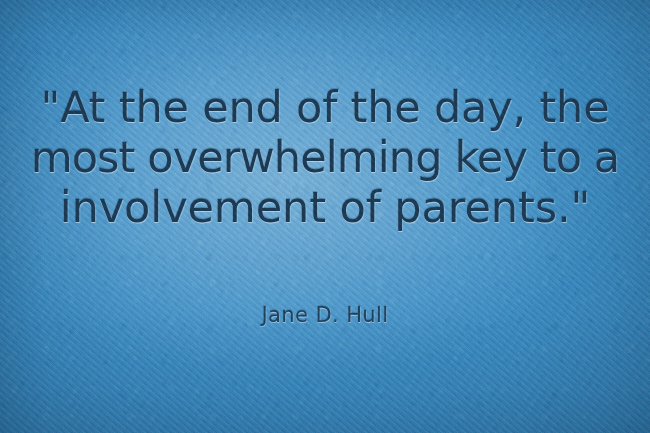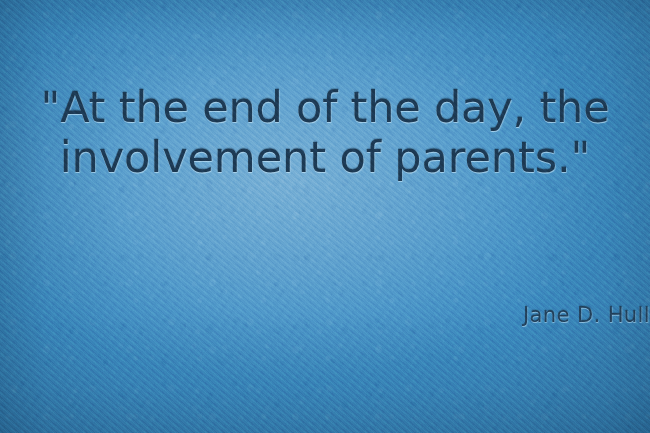--- a/index.html
+++ b/index.html
@@ -145,21 +145,21 @@
   .quote-line.l1 { font-size: 43px; letter-spacing: -0.2px; }
   .quote-line.l2 { font-size: 43px; letter-spacing: -0.9px; }
   .quote-line.l3 { font-size: 43px; letter-spacing: -0.5px; }
   .quote-line.l4 { font-size: 43px; letter-spacing: -0.1px; }
 
   .attribution {
     position: absolute;
     left: 0;
     right: 0;
     top: 303px;
-    text-align: right;
+    text-align: center;
     font-family: "DejaVu Sans", "Liberation Sans", sans-serif;
     font-weight: 400;
     font-size: 21px;
     letter-spacing: 0.4px;
     color: #22415c;
     white-space: pre;
     text-shadow:
       0 1px 0 rgba(185, 222, 244, 0.45),
       1px 1px 1px rgba(190, 226, 246, 0.30),
       0 -1px 1px rgba(12, 40, 64, 0.22);
@@ -186,20 +186,21 @@
 
 <div class="canvas">
 
   <div class="bg-glow"></div>
   <div class="bg-fibre"></div>
   <div class="bg-blotch"></div>
   <div class="bg-vignette"></div>
 
   <div class="quote-block">
     <span class="quote-line l1">"At the end of the day, the</span>
+    <span class="quote-line l2">most overwhelming key to a</span>
     <span class="quote-line l4">involvement of parents."</span>
   </div>
 
   <div class="attribution">Jane D. Hull</div>
 
   <div class="bg-grain-top"></div>
 
 </div>
 
 </body></html>

